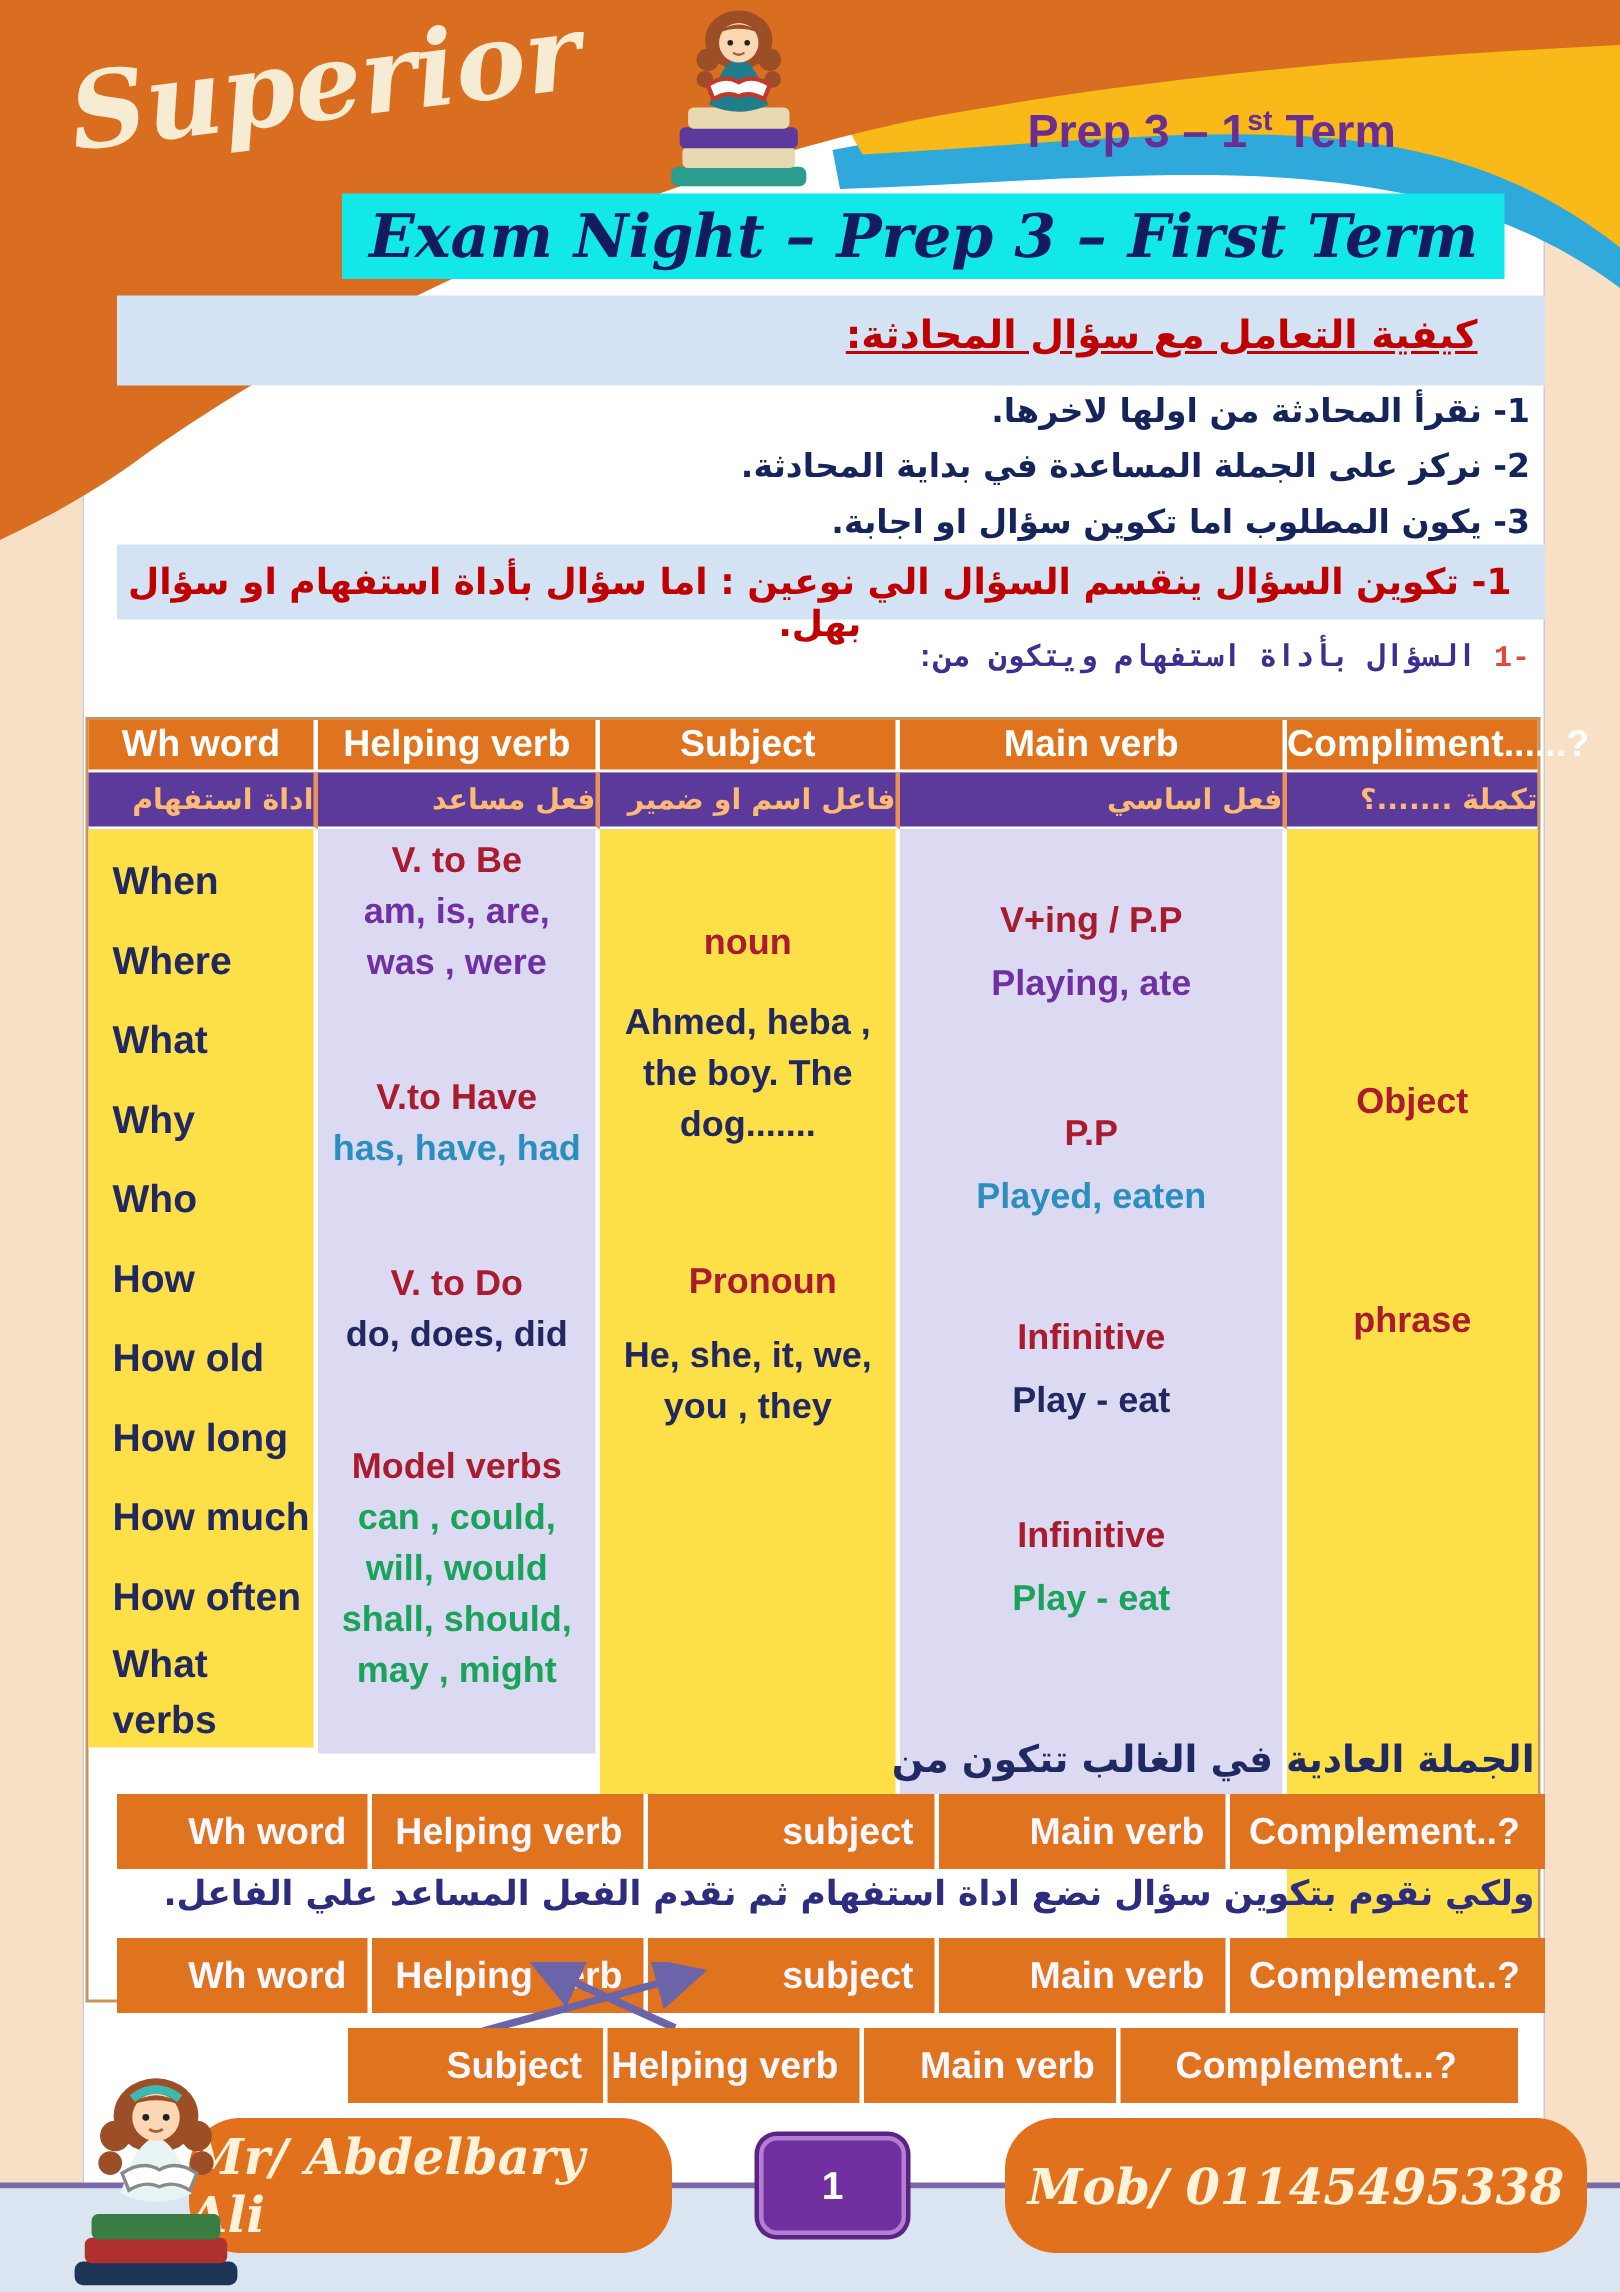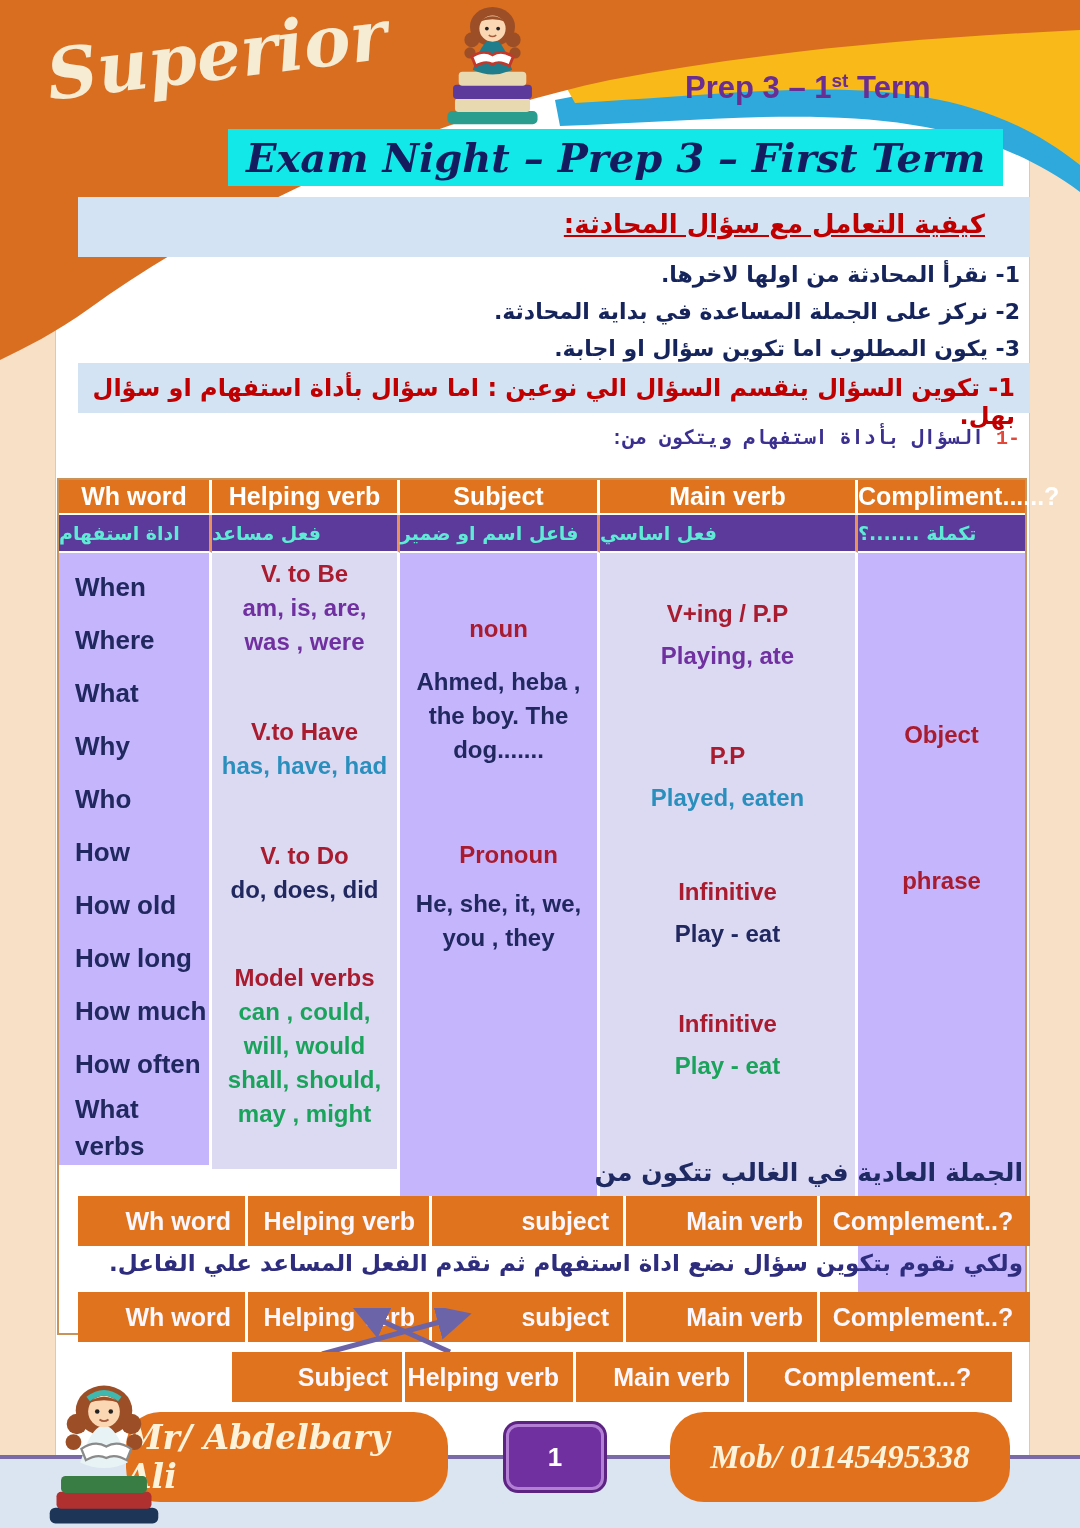--- a/index.html
+++ b/index.html
@@ -15,38 +15,38 @@
   .title-band .t{font-family:"DejaVu Serif",serif;font-style:italic;font-weight:bold;
         font-size:40px;color:#141b5e;white-space:nowrap;}
   
   .band{position:absolute;left:78px;width:952px;background:#d3e3f3;}
   .band1{top:197px;height:60px;}
   .band2{top:363px;height:50px;}
   .ar{direction:rtl;font-family:"DejaVu Sans",sans-serif;font-weight:bold;}
   .howto-head{padding:12px 45px 0 0;font-size:26px;color:#c00000;text-decoration:underline;}
   .steps{position:absolute;left:78px;top:256px;width:942px;padding-right:10px;font-size:22px;
         line-height:37px;color:#16245c;}
-  .banner2{padding:11px 15px 0 0;font-size:24px;color:#c00000;}
+  .banner2{padding:11px 15px 0 0;font-size:24px;color:#c00000;text-align:center;}
   .subhead{position:absolute;left:78px;top:425px;width:942px;padding-right:35px;font-size:20px;font-family:Liberation Mono, monospace;}
   .subhead .num{color:#e2493b;direction:ltr;unicode-bidi:embed;}
   .subhead .txt{color:#3b2f8f;}
   
   .qtable{position:absolute;left:57px;top:478px;width:966px;display:grid;
         grid-template-columns:153px 188px 200px 258px 167px;border:2px solid #c9935c;}
   .hcell{background:#e0731d;color:#ffffff;font-size:25px;font-weight:bold;text-align:center;
         height:33px;line-height:33px;border-right:3px solid #ffffff;border-bottom:2px solid #ffffff;}
   .hcell:nth-child(5){border-right:none;}
-  .pcell{background:#5b3a9b;color:#5eead4;font-size:19px;font-weight:bold;text-align:left;
+  .pcell{background:#5b3a9b;color:#fdba74;font-size:19px;font-weight:bold;text-align:right;
         height:36px;line-height:36px;border-right:3px solid #e8935a;border-bottom:2px solid #ffffff;
         direction:rtl;font-family:"DejaVu Sans",sans-serif;}
   .pcell:nth-child(10){border-right:none;}
   .bcell{height:612px;border-right:3px solid #ffffff;font-weight:bold;font-size:24px;
         display:flex;flex-direction:column;align-items:center;text-align:center;}
   .bcell:last-child{border-right:none;}
-  .bg-cream{background:#c4b5fd;}
+  .bg-cream{background:#fde047;}
   .bg-lav{background:#dcdaf3;}
   .col-wh{align-items:flex-start;text-align:left;padding:8px 0 0 16px;box-sizing:border-box;}
   .col-wh div{line-height:53px;font-size:26px;}
   .col-wh div:last-child{line-height:37px;width:110px;}
   .t-navy{color:#20285f;} .t-maroon{color:#a91b2e;} .t-purple{color:#7030a0;}
   .t-teal{color:#2b8fbd;} .t-green{color:#1aa35a;}
   .grp{line-height:34px;}
   .col-help{padding-top:4px;} .col-help .g2{margin-top:56px;} .col-help .g3{margin-top:56px;}
   .col-help .g4{margin-top:54px;}
   .col-subj{padding-top:62px;} .col-subj .lines1{margin-top:22px;}
@@ -66,21 +66,21 @@
   .bar1{top:1196px;} .bar2{top:1292px;}
   .bar3{left:232px;top:1352px;width:780px;grid-template-columns:173px 171px 171px 265px;}
   .arrows{position:absolute;left:300px;top:1308px;}
   
   .foot-line{position:absolute;left:0;top:1455px;width:1080px;height:4px;background:#7a6ba8;}
   .foot-band{position:absolute;left:0;top:1459px;width:1080px;height:69px;background:#dbe5f1;}
   .pill{position:absolute;background:#e2711d;border-radius:34px;display:flex;align-items:center;
         justify-content:center;font-family:"DejaVu Serif",serif;font-style:italic;font-weight:bold;
         color:#fdf3da;font-size:33px;z-index:5;}
   .pill-teacher{left:126px;top:1412px;width:322px;height:90px;}
-  .pill-mob{left:670px;top:1412px;width:340px;height:90px;font-family:Liberation Serif, serif;}
+  .pill-mob{left:670px;top:1412px;width:388px;height:90px;}
   .page-badge{position:absolute;left:506px;top:1424px;width:98px;height:66px;background:#7030a0;
         border:3px solid #b37fd4;box-shadow:0 0 0 3px #5c2383;border-radius:12px;box-sizing:border-box;
         display:flex;align-items:center;justify-content:center;color:#ffffff;font-weight:bold;
         font-size:26px;z-index:5;}
   .girl-top{position:absolute;left:425px;top:6px;z-index:3;}
   .girl-bottom{position:absolute;left:20px;top:1381px;z-index:6;}
 </style>
 </head>
 <body>
 

